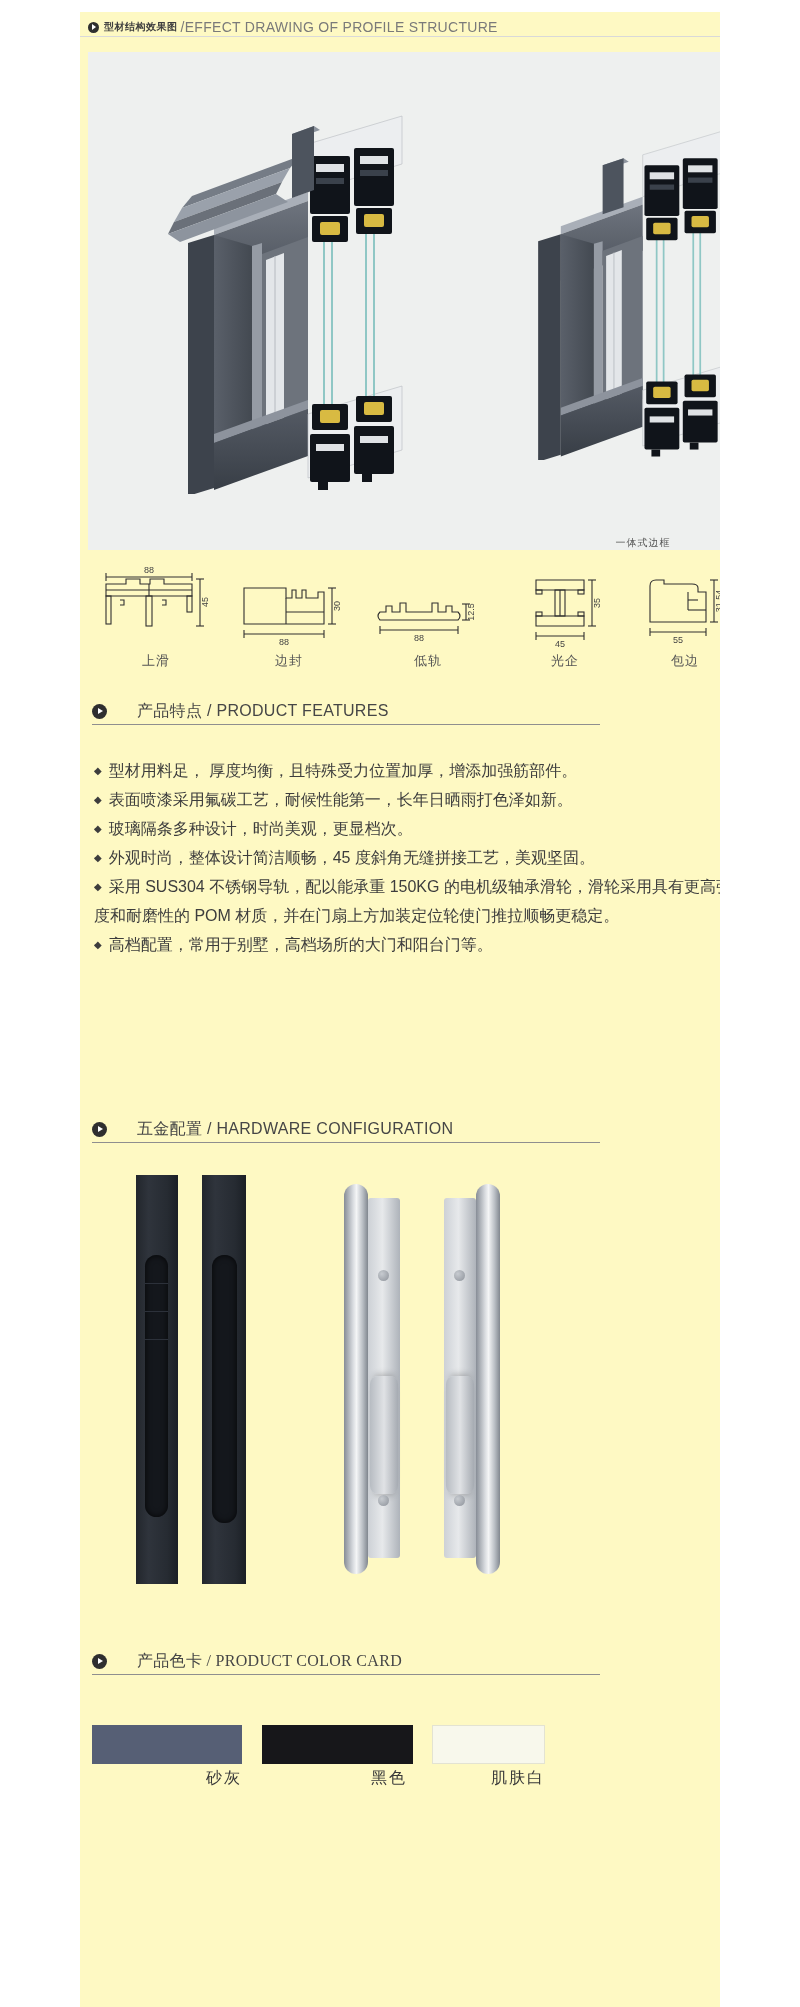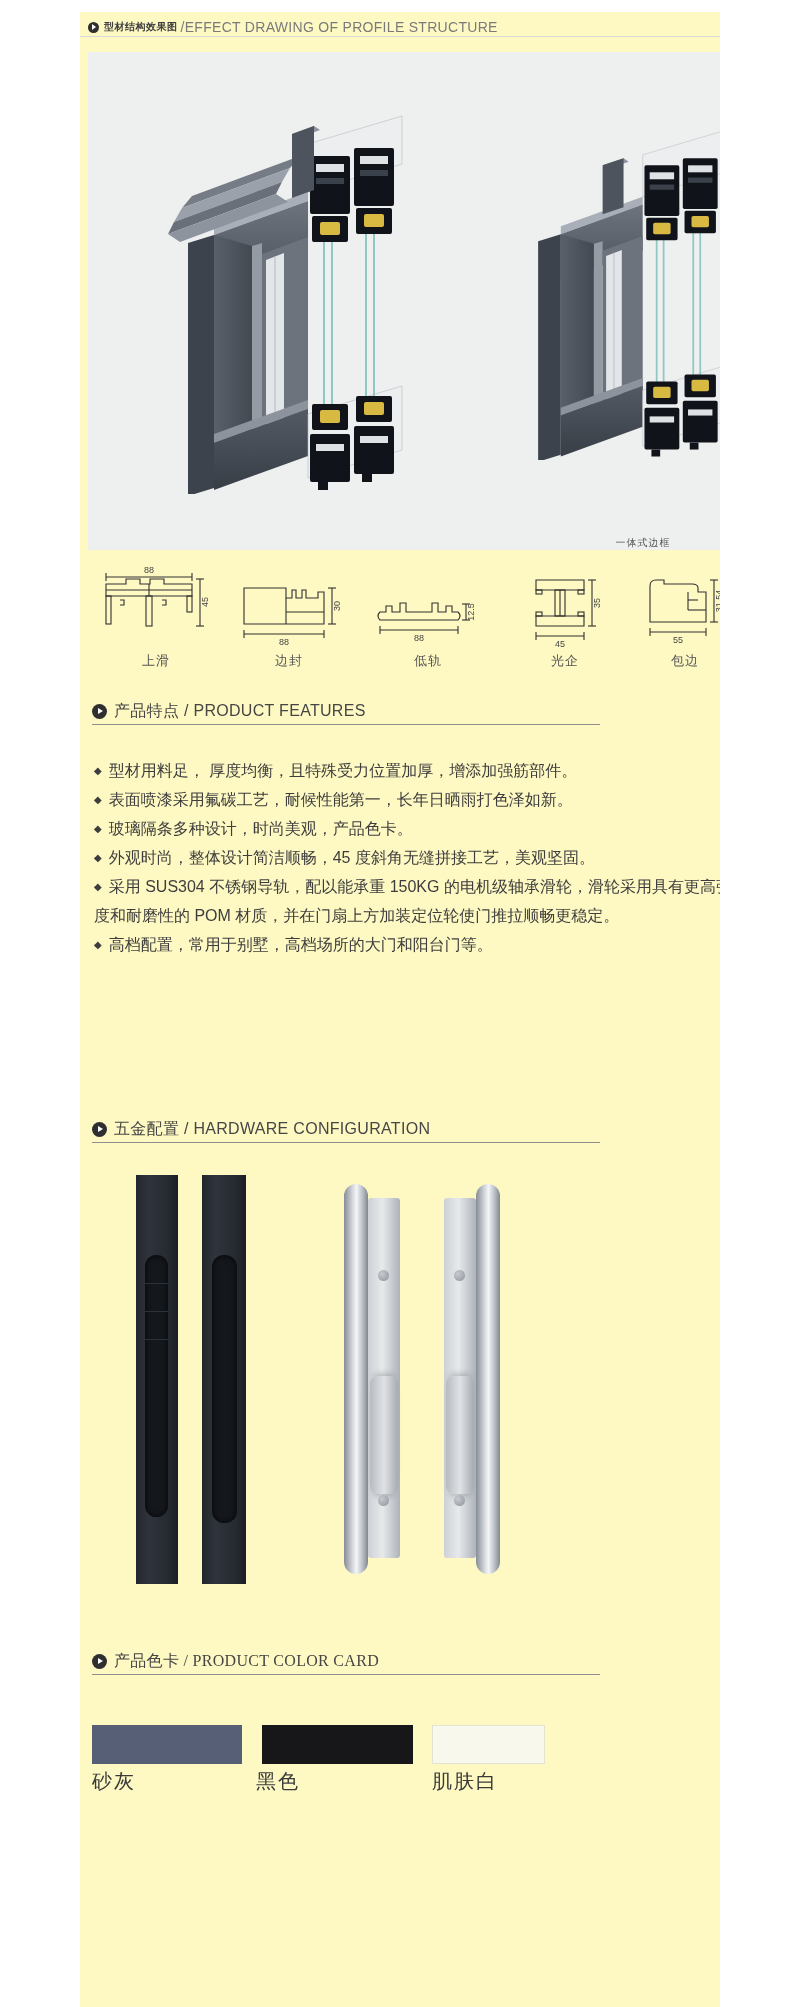--- a/index.html
+++ b/index.html
@@ -18,21 +18,21 @@
   .play-icon::after{content:"";position:absolute;left:38%;top:27%;width:0;height:0;
       border-left:5px solid #fff;border-top:3px solid transparent;border-bottom:3px solid transparent;}
   .play-icon.small::after{border-left-width:4px;}
 
   
   .render-panel{position:absolute;left:8px;top:40px;width:788px;height:498px;background:#eef0ef;}
   .render-caption{position:absolute;left:490px;top:484px;width:130px;text-align:center;
       font-size:10px;color:#555;letter-spacing:1px;}
 
   
-  .sec-head{position:absolute;left:12px;display:flex;align-items:center;height:22px;}
+  .sec-head{position:absolute;left:12px;display:flex;align-items:center;height:22px;gap:23px;}
   .sec-head .t{font-size:16px;color:#464646;margin-left:7px;letter-spacing:.3px;}
   .sec-rule{position:absolute;left:12px;width:508px;height:1px;background:#8f8f8f;}
 
   
   .features{position:absolute;left:14px;top:744px;width:642px;font-size:16px;line-height:29px;color:#3d3d3d;}
   .feat .bullet{font-size:10px;color:#3d3d3d;margin-right:7px;vertical-align:2px;}
 
   
   .pfig{position:absolute;}
   .pfig svg{display:block;}
@@ -56,21 +56,21 @@
       background:linear-gradient(90deg,#b7bcc2,#e0e2e5 50%,#a6abb2);
       box-shadow:0 -6px 6px -4px rgba(0,0,0,.22),0 6px 6px -4px rgba(0,0,0,.22);}
   .sh.mirror .sh-bar{right:0;}
   .sh.mirror .sh-plate{left:2px;}
   .sh:not(.mirror) .sh-bar{left:0;}
   .sh:not(.mirror) .sh-plate{left:24px;}
 
   
   .swatch{position:absolute;height:39px;}
   .swatch.bordered{border:1px solid #e3e3d2;box-sizing:border-box;}
-  .sw-label{position:absolute;font-size:20px;letter-spacing:2px;color:#3a3a3a;text-align:left;}
+  .sw-label{position:absolute;font-size:16px;letter-spacing:2px;color:#3a3a3a;text-align:right;}
 
   
   .tdraw path,.tdraw line,.tdraw rect{fill:none;stroke:#303030;stroke-width:1.1;}
   .tdraw .dim{stroke:#777;stroke-width:.7;}
   .tdraw text{font-size:9px;fill:#444;stroke:none;font-family:"Liberation Sans",sans-serif;}
 </style>
 </head>
 <body>
 
 <div class="page">
@@ -283,21 +283,21 @@
 
   <div class="sec-head" style="top:688px;">
     <span class="play-icon big"></span>
     <span class="t">产品特点 / PRODUCT FEATURES</span>
   </div>
   <div class="sec-rule" style="top:712px;"></div>
 
   <div class="features">
     <div class="feat"><span class="bullet">◆</span><span>型材用料足， 厚度均衡，且特殊受力位置加厚，增添加强筋部件。</span></div>
     <div class="feat"><span class="bullet">◆</span><span>表面喷漆采用氟碳工艺，耐候性能第一，长年日晒雨打色泽如新。</span></div>
-    <div class="feat"><span class="bullet">◆</span><span>玻璃隔条多种设计，时尚美观，产品色卡。</span></div>
+    <div class="feat"><span class="bullet">◆</span><span>玻璃隔条多种设计，时尚美观，更显档次。</span></div>
     <div class="feat"><span class="bullet">◆</span><span>外观时尚，整体设计简洁顺畅，45 度斜角无缝拼接工艺，美观坚固。</span></div>
     <div class="feat"><span class="bullet">◆</span><span>采用 SUS304 不锈钢导轨，配以能承重 150KG 的电机级轴承滑轮，滑轮采用具有更高强度和耐磨性的 POM 材质，并在门扇上方加装定位轮使门推拉顺畅更稳定。</span></div>
     <div class="feat"><span class="bullet">◆</span><span>高档配置，常用于别墅，高档场所的大门和阳台门等。</span></div>
   </div>
 
   <div class="sec-head" style="top:1106px;">
     <span class="play-icon big"></span>
     <span class="t">五金配置 / HARDWARE CONFIGURATION</span>
   </div>
   <div class="sec-rule" style="top:1130px;"></div>

